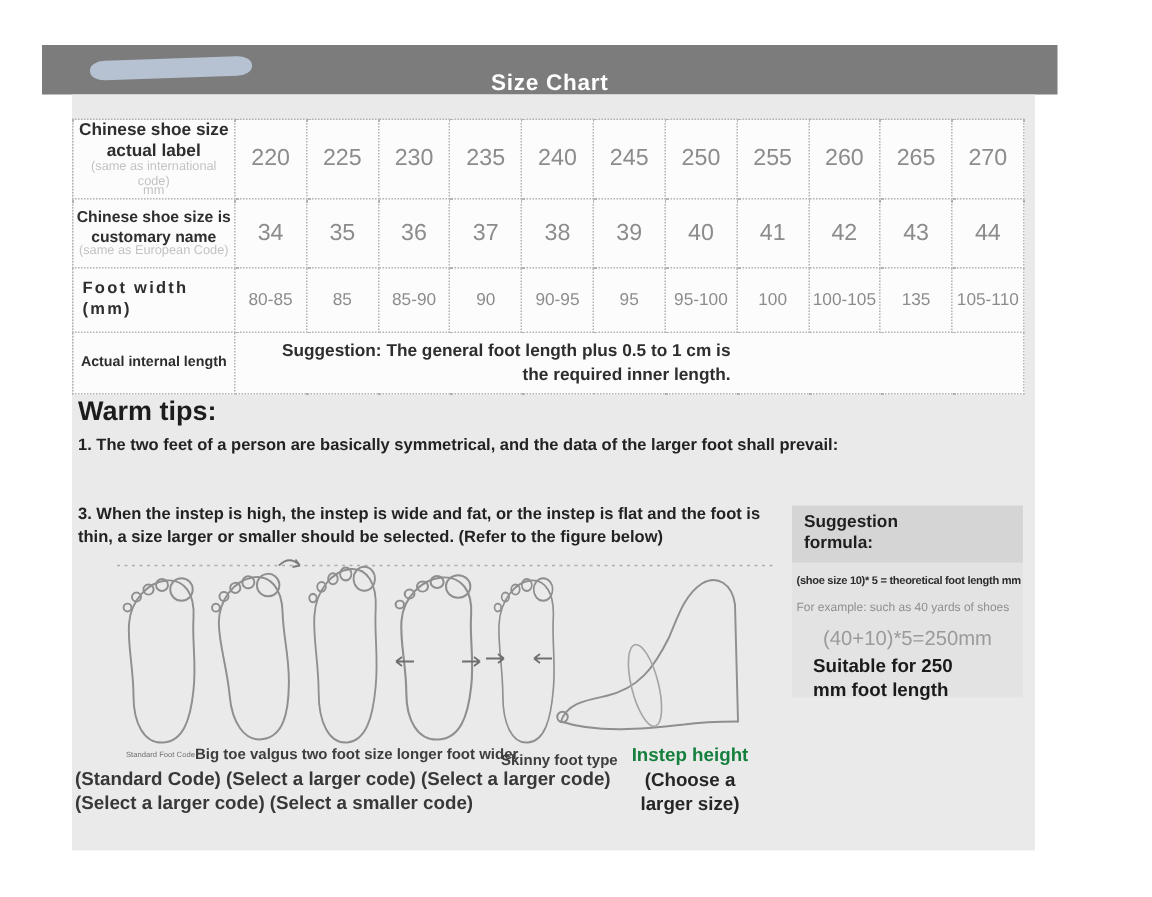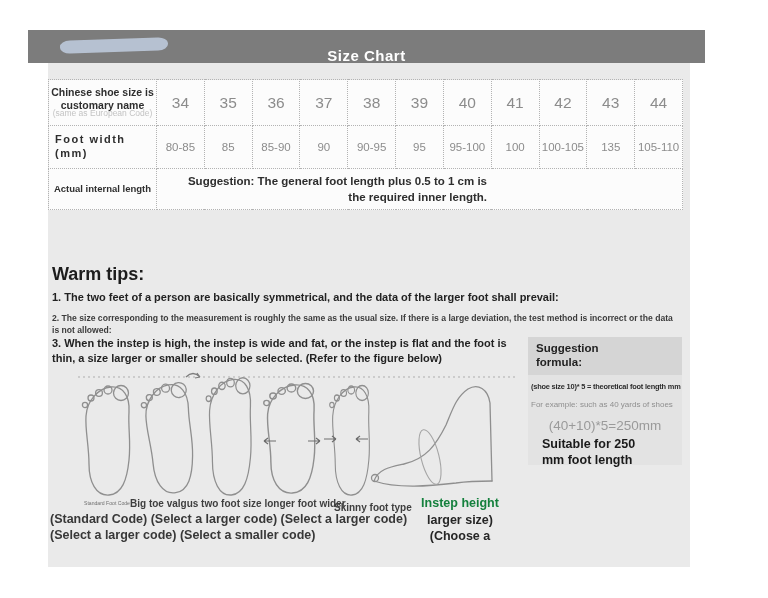--- a/index.html
+++ b/index.html
@@ -111,20 +111,38 @@
         <col>
         <col>
         <col>
         <col>
         <col>
         <col>
         <col>
         <col>
     </colgroup>
     <tbody>
+        <tr class="r1">
+      <td>
+        <div class="lbl-bold big">Chinese shoe size actual label</div>
+        <div class="lbl-sub">(same as international code)</div>
+        <div class="lbl-sub">mm</div>
+      </td>
+      <td class="val">220</td>
+      <td class="val">225</td>
+      <td class="val">230</td>
+      <td class="val">235</td>
+      <td class="val">240</td>
+      <td class="val">245</td>
+      <td class="val">250</td>
+      <td class="val">255</td>
+      <td class="val">260</td>
+      <td class="val">265</td>
+      <td class="val">270</td>
+    </tr>
     <tr class="r2">
       <td>
         <div class="lbl-bold">Chinese shoe size is customary name</div>
         <div class="lbl-sub">(same as European Code)</div>
       </td>
       <td class="val">34</td>
       <td class="val">35</td>
       <td class="val">36</td>
       <td class="val">37</td>
       <td class="val">38</td>
@@ -157,21 +175,20 @@
       </td>
       <td class="sg" colspan="11">
         <div class="suggestion" style="width:340px">Suggestion: The general foot length plus 0.5 to 1 cm is the required inner length.</div>
       </td>
     </tr>
   </tbody>
     </table>
 
   <div class="warm-heading">Warm tips:</div>
   <div class="tip1">1. The two feet of a person are basically symmetrical, and the data of the larger foot shall prevail:</div>
-  <div class="tip2">2. The size corresponding to the measurement is roughly the same as the usual size. If there is a large deviation, the test method is incorrect or the data is not allowed:</div>
   <div class="tip3">3. When the instep is high, the instep is wide and fat, or the instep is flat and the foot is thin, a size larger or smaller should be selected. (Refer to the figure below)</div>
 
   <div class="conv">
     <div class="conv-head">
       <span>Suggestion formula:</span>
     </div>
     <div class="conv-formula">(shoe size 10)* 5 = theoretical foot length mm</div>
     <div class="conv-example">For example: such as 40 yards of shoes</div>
     <div class="conv-calc">(40+10)*5=250mm</div>
     <div class="conv-result">Suitable for 250 mm foot length</div>
@@ -214,17 +231,17 @@
     </g>
   </svg>
 
   <div class="cap-tiny">Standard Foot Code</div>
   <div class="cap-1">Big toe valgus two foot size longer foot wider</div>
   <div class="cap-2">Skinny foot type</div>
   <div class="cap-3">Instep height</div>
   <div class="codes-1">(Standard Code) (Select a larger code) (Select a larger code)</div>
   <div class="codes-2">(Select a larger code) (Select a smaller code)</div>
   <div class="instep-choice">
+    <span>(Choose a</span>
     <span>larger size)</span>
-    <span>(Choose a</span>
   </div>
 
 </div>
 
 </body></html>

